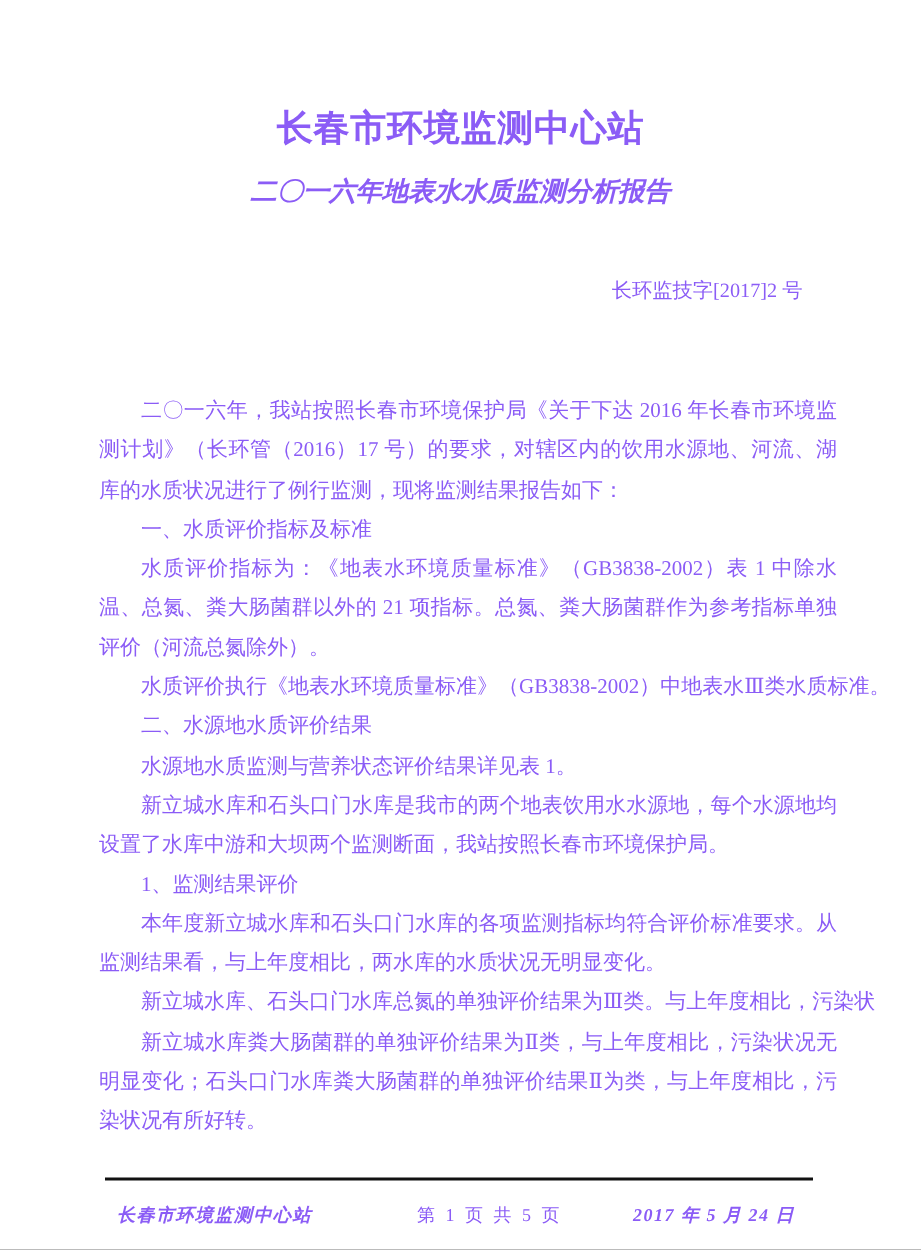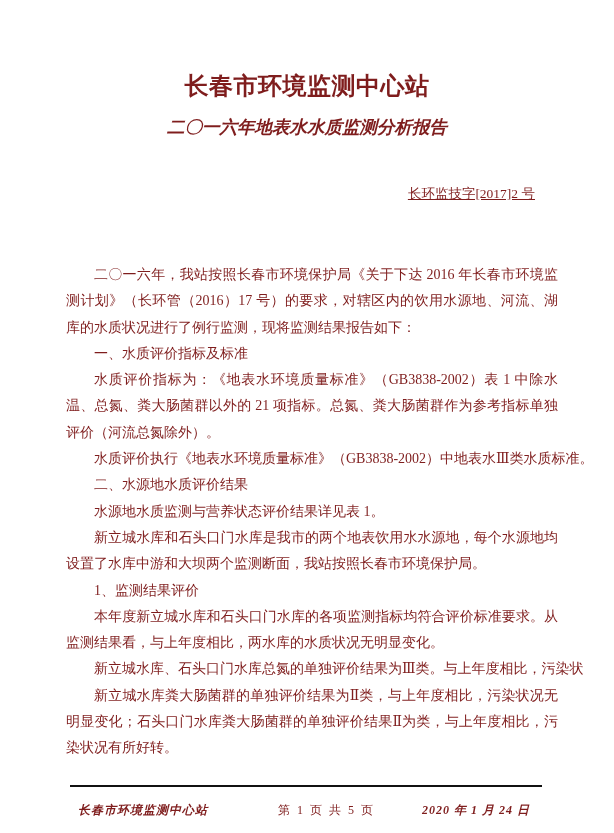--- a/index.html
+++ b/index.html
@@ -2,38 +2,38 @@
 <html><head>
 <meta charset="utf-8">
 <style>
   html,body{margin:0;padding:0;background:#888;}
   .page{
     position:relative;
     width:614px;height:833px;
     background:#ffffff;
     overflow:hidden;
     font-family:"Liberation Serif","DejaVu Serif",serif;
-    color:#7f1d1d;
+    color:#8b5cf6;
   }
   .title{
     position:absolute;top:68px;left:0;width:100%;
     margin:0;text-align:center;
     font-family:"Liberation Sans","DejaVu Sans",sans-serif;
     font-size:24px;font-weight:bold;line-height:36px;
     letter-spacing:0.5px;
   }
   .subtitle{
     position:absolute;top:112px;left:0;width:100%;
     margin:0;text-align:center;
     font-family:"Liberation Sans","DejaVu Sans",sans-serif;
     font-size:17.5px;font-weight:bold;line-height:30px;font-style:italic;
   }
   .docnum{
     position:absolute;top:184px;right:79px;
-    font-size:13.5px;line-height:20px;text-decoration:underline;
+    font-size:13.5px;line-height:20px;
   }
   .body{
     position:absolute;top:262px;left:66px;width:492px;
     font-size:14px;line-height:26.3px;
   }
   .para{
     margin:0;text-indent:2em;text-align:justify;
   }
   .para.heading{
     font-weight:normal;text-align:left;
@@ -84,16 +84,16 @@
     <p class="para">本年度新立城水库和石头口门水库的各项监测指标均符合评价标准要求。从监测结果看，与上年度相比，两水库的水质状况无明显变化。</p>
     <p class="para oneline">新立城水库、石头口门水库总氮的单独评价结果为Ⅲ类。与上年度相比，污染状</p>
     <p class="para">新立城水库粪大肠菌群的单独评价结果为Ⅱ类，与上年度相比，污染状况无明显变化；石头口门水库粪大肠菌群的单独评价结果Ⅱ为类，与上年度相比，污染状况有所好转。</p>
   </div>
 
   <div class="footer-rule"></div>
 
   <div class="footer">
     <span class="f-left">长春市环境监测中心站</span>
     <span class="f-center">第 1 页 共 5 页</span>
-    <span class="f-right">2020 年 1 月 24 日</span>
+    <span class="f-right">2017 年 5 月 24 日</span>
   </div>
 
 </div>
 
 </body></html>

